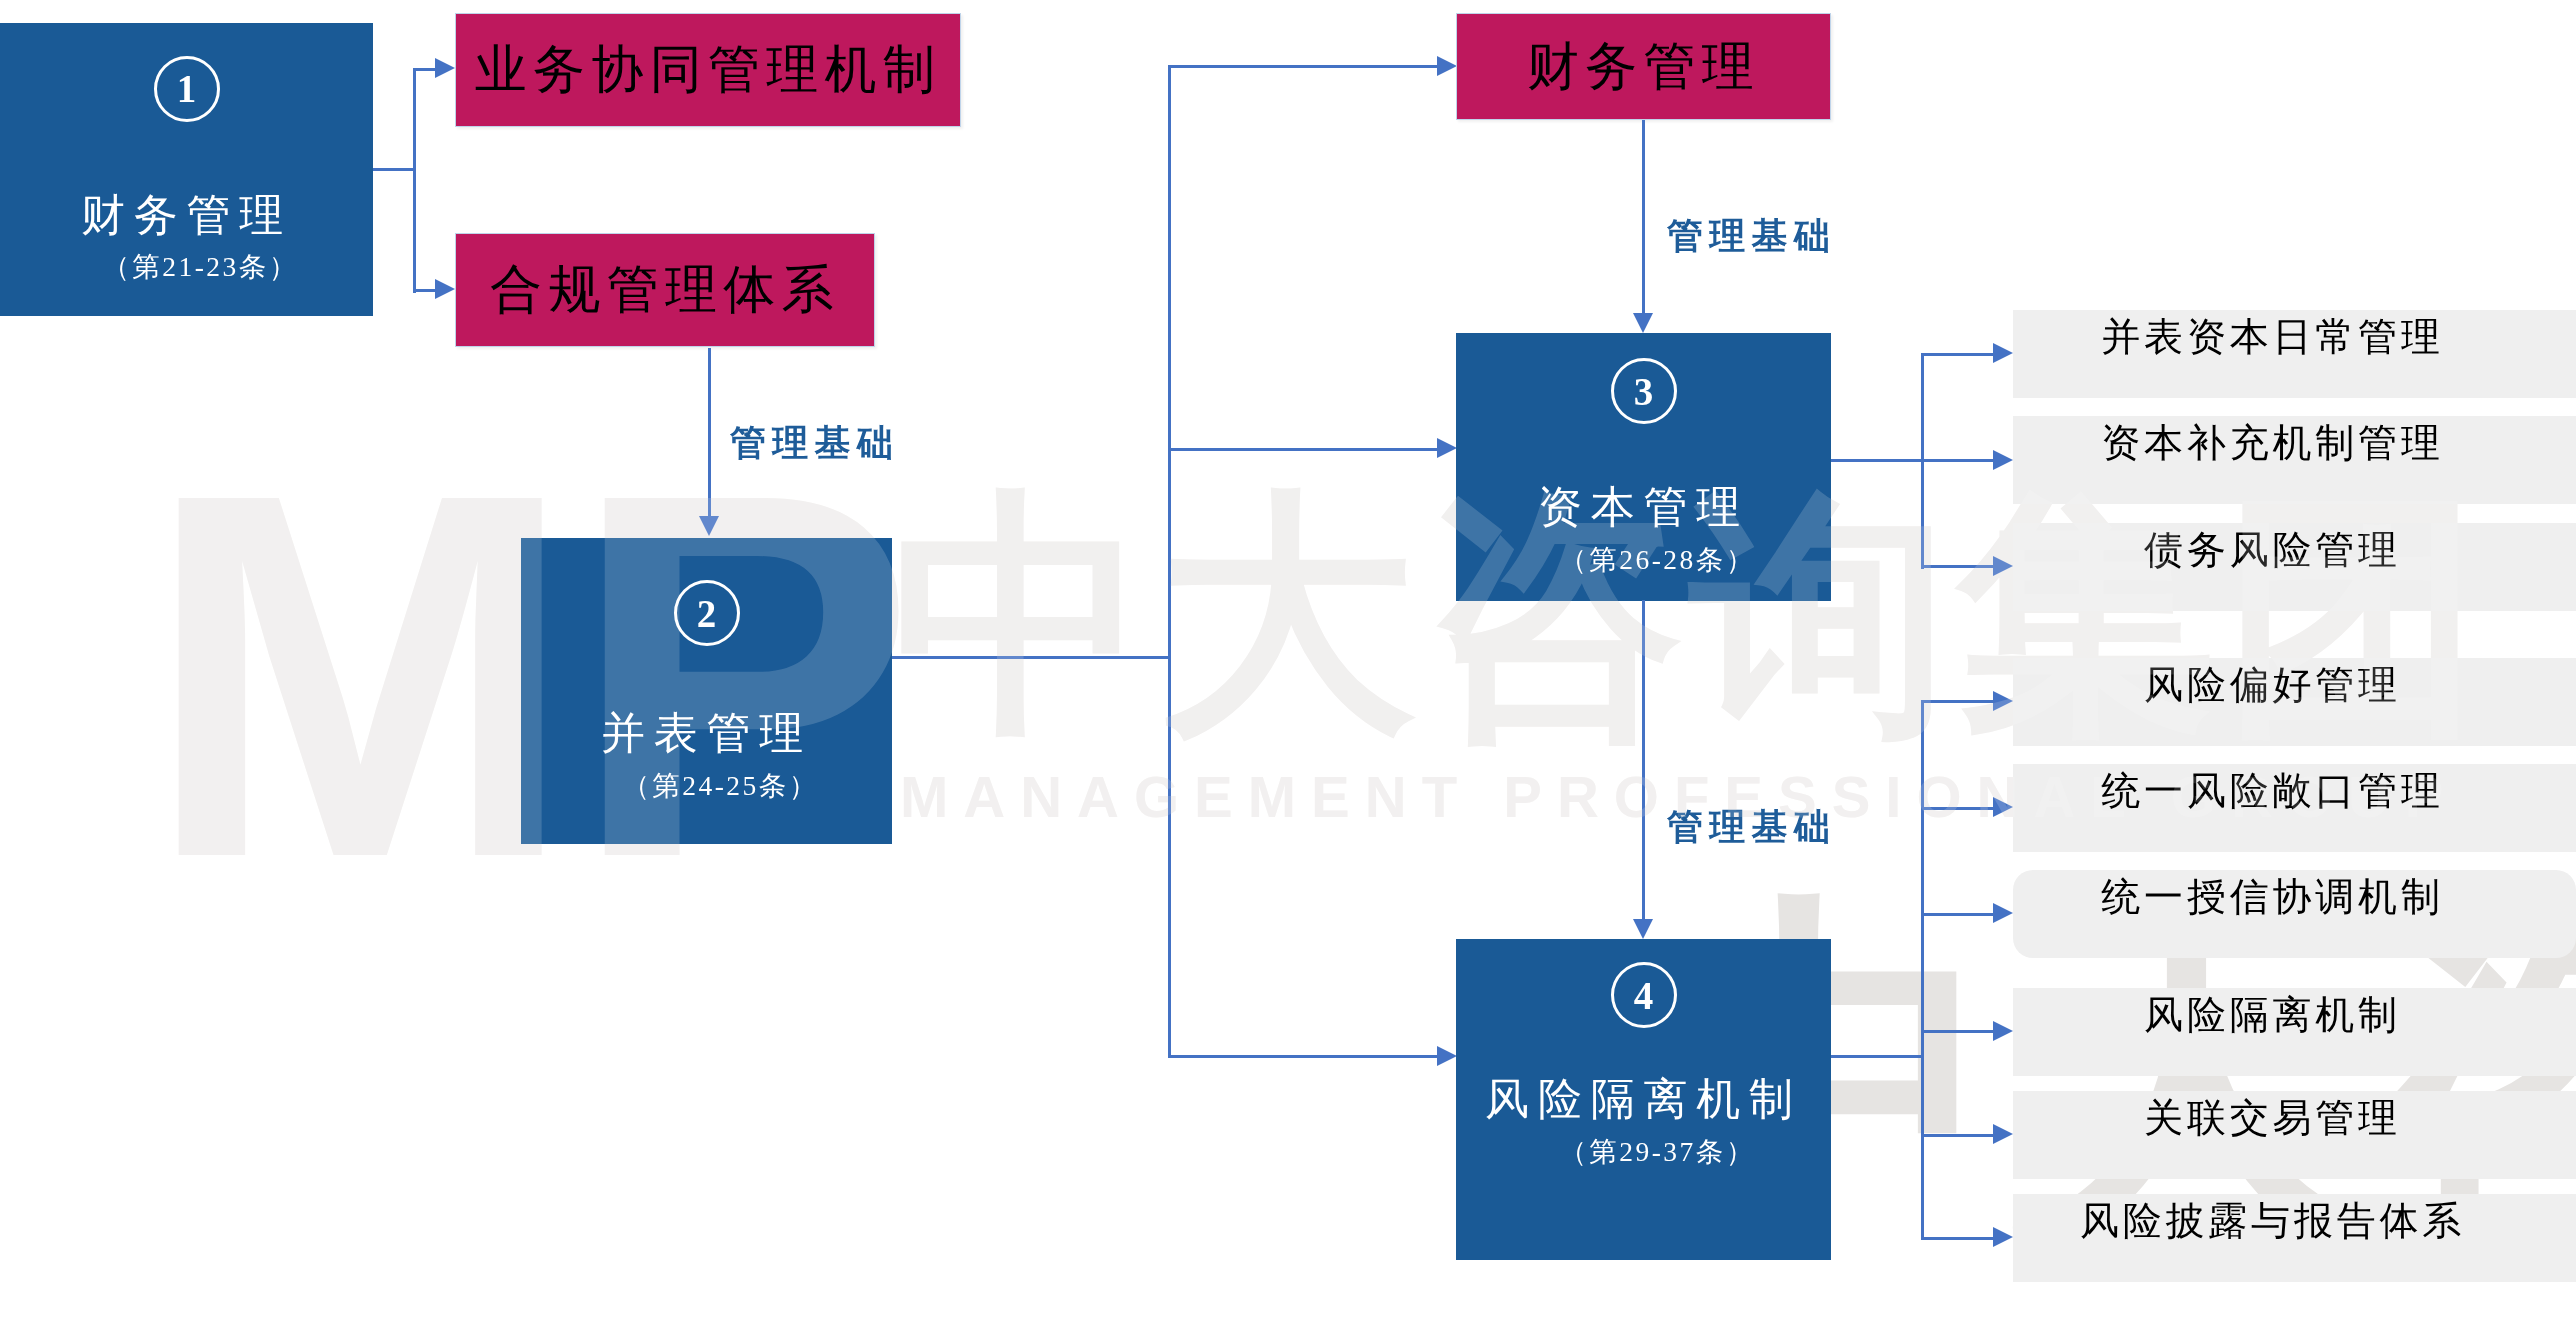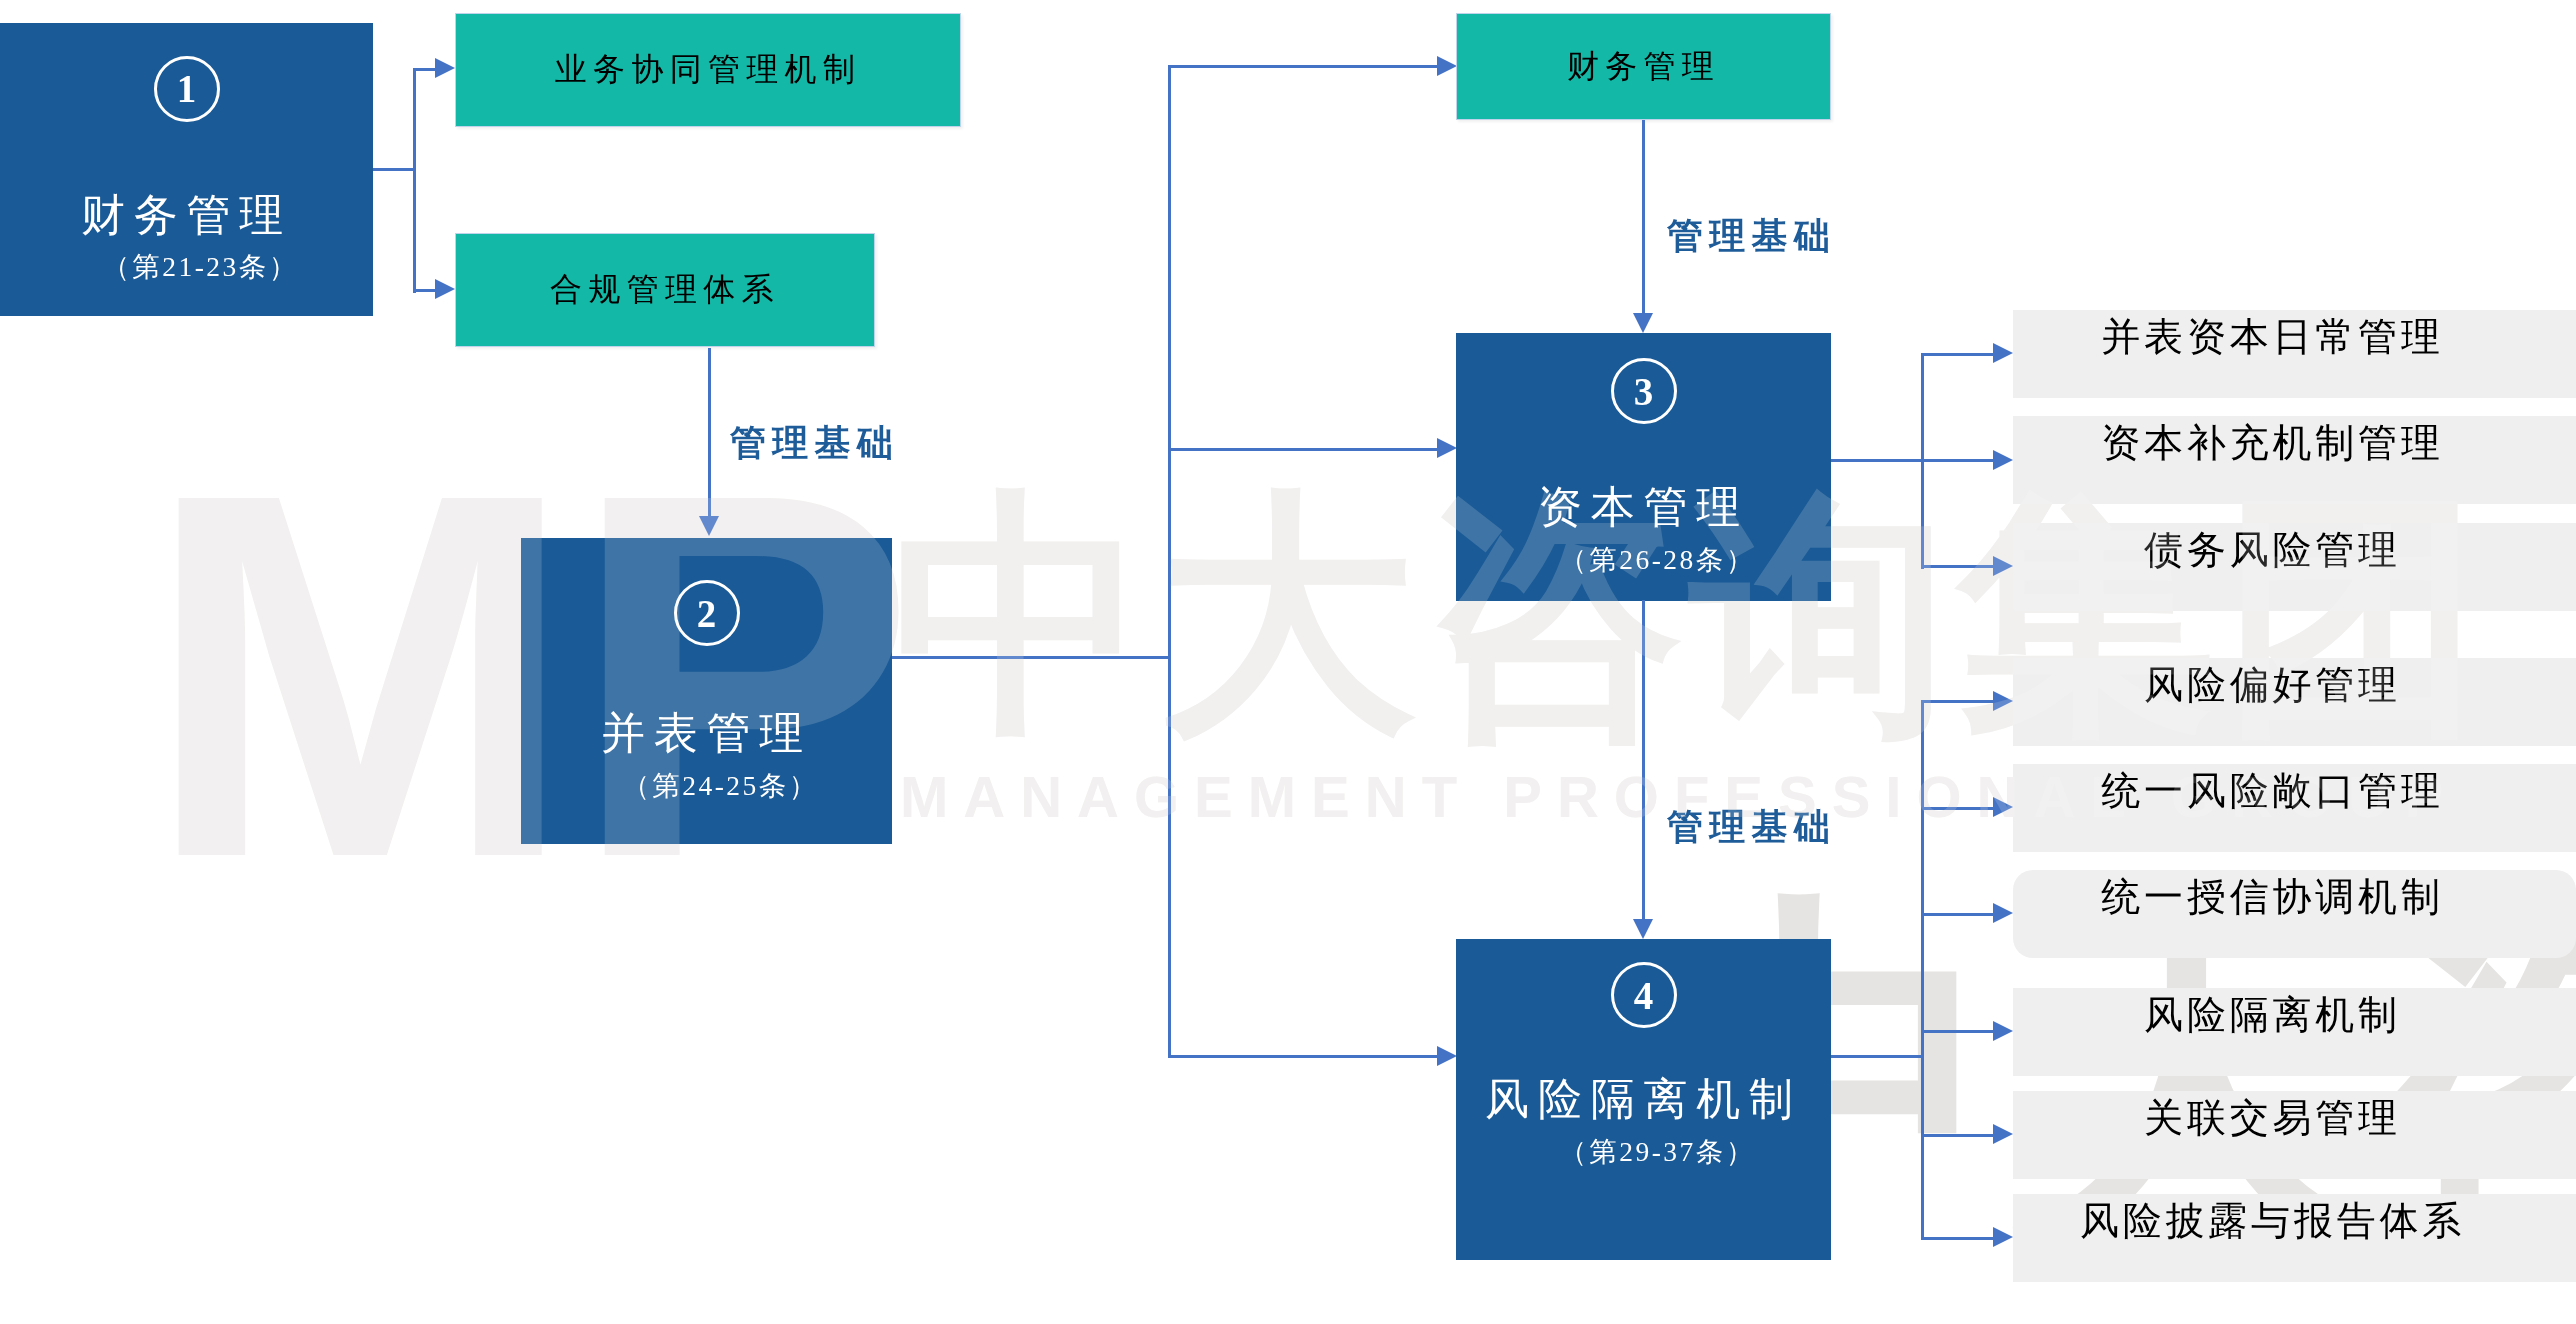--- a/index.html
+++ b/index.html
@@ -30,23 +30,23 @@
   #box1{left:0;top:23px;width:373px;height:293px;}
   #box1 .box-title{margin-top:69px;}
   #box2{left:521px;top:538px;width:371px;height:306px;}
   #box2 .box-title{margin-top:63px;}
   #box3{left:1456px;top:333px;width:375px;height:268px;}
   #box3 .box-title{margin-top:59px;}
   #box4{left:1456px;top:939px;width:375px;height:321px;padding-bottom:69px;box-sizing:border-box;}
   #box4 .box-title{margin-top:47px;}
   
   .whitebox{
-    position:absolute;background:#14b8a6;border:1.9px solid #BFD4EA;z-index:2;box-sizing:border-box;
+    position:absolute;background:#be185d;border:1.9px solid #BFD4EA;z-index:2;box-sizing:border-box;
     display:flex;align-items:center;justify-content:center;text-align:center;
-    font-size:32px;color:#000;letter-spacing:6.3px;box-shadow:1.9px 1.9px 2.5px rgba(0,0,0,0.06);
+    font-size:52px;color:#000;letter-spacing:6.3px;box-shadow:1.9px 1.9px 2.5px rgba(0,0,0,0.06);
   }
   #wb-biz{left:455px;top:12.5px;width:506px;height:114px;}
   #wb-comp{left:455px;top:233px;width:420px;height:114px;}
   #wb-fin{left:1456px;top:13px;width:375px;height:107px;}
   
   .grayitem{
     position:absolute;left:2013px;width:563px;height:88px;background:#EFEFEF;z-index:2;
     display:flex;align-items:flex-start;justify-content:center;padding-right:44px;box-sizing:border-box;
     font-size:39px;color:#000;letter-spacing:3.8px;
   }

